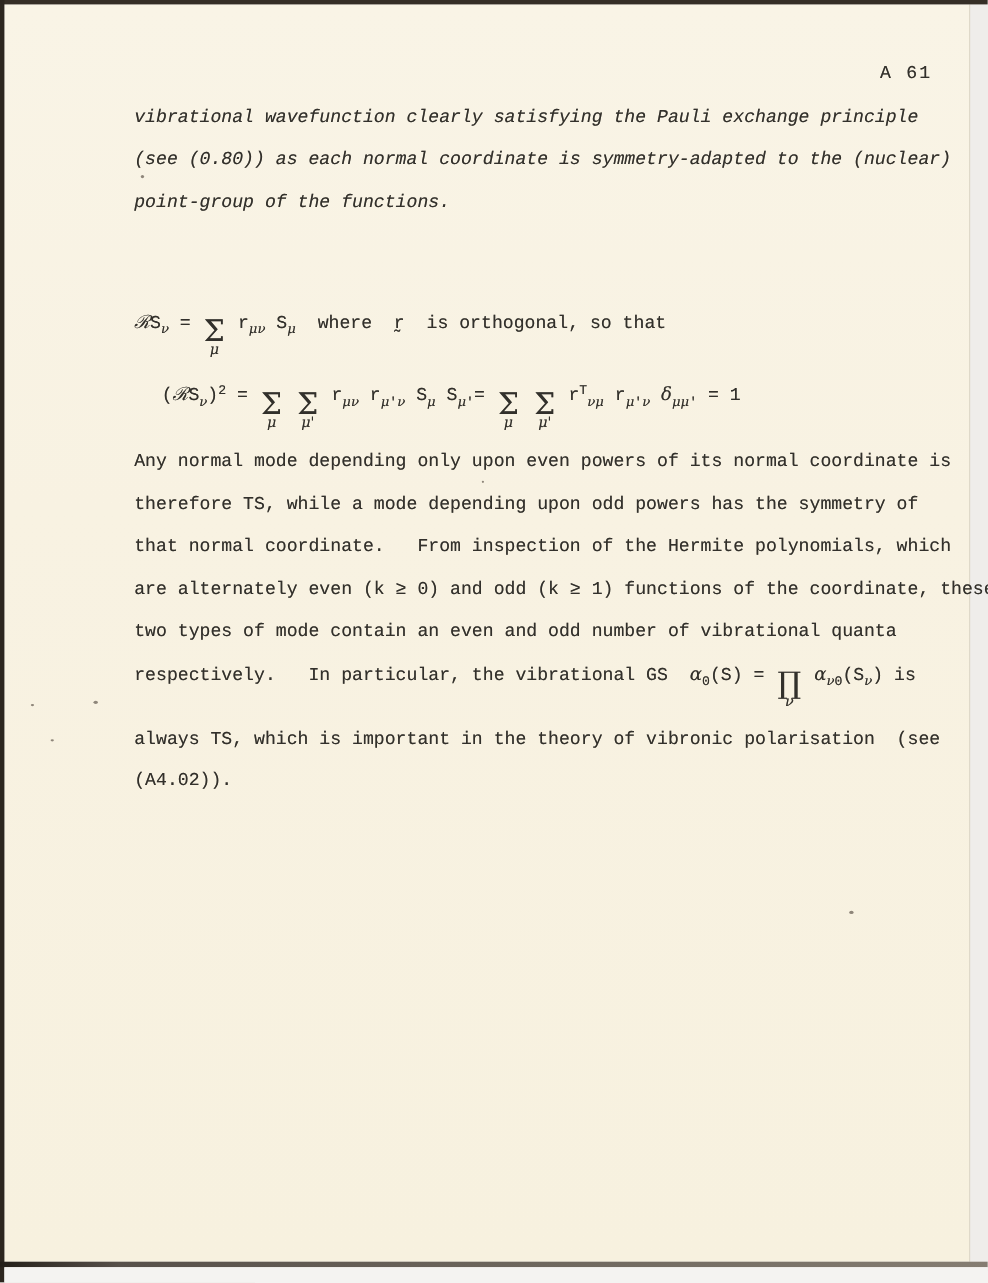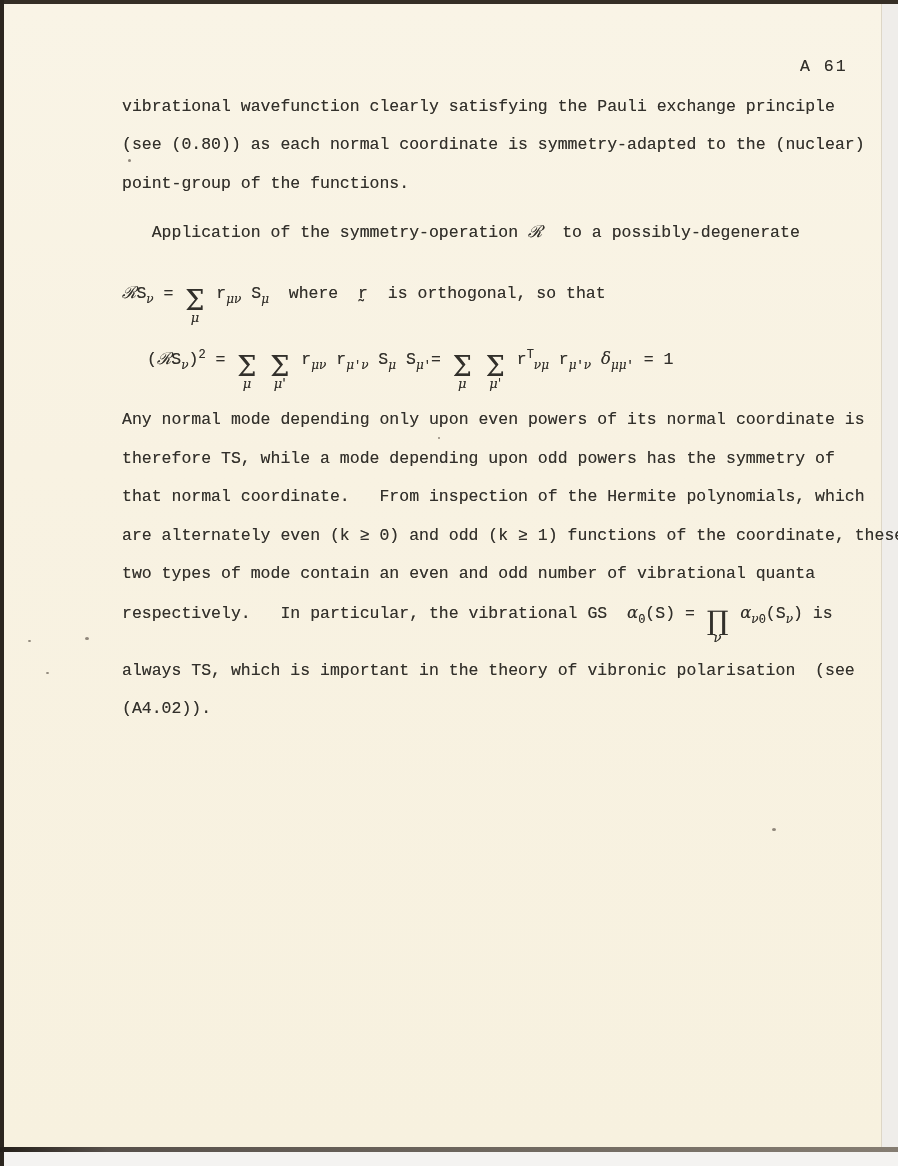--- a/index.html
+++ b/index.html
@@ -17,21 +17,21 @@
   .sheet{
     position:absolute;left:4px;top:4px;width:877px;height:1143px;
     background:linear-gradient(180deg,#f9f4e6 0%,#f8f2e2 40%,#f7f1df 100%);
     color:#32302b;font-size:16.5px;
     text-shadow:0 0 .6px rgba(45,42,36,.55);
     border-right:1px solid #ddd6c6;
   }
   .pagenum{position:absolute;left:796px;top:53px;letter-spacing:2px;}
   .para{position:absolute;left:118px;}
   .line{white-space:pre;line-height:20px;}
-  .p1{top:93px;} .p1 .line{margin-bottom:18.3px;}
+  .p1{top:93px;font-style:italic;} .p1 .line{margin-bottom:18.3px;}
   .p2{top:218px;} .p2 .line{margin-bottom:20px;}
   .p3{top:406px;} .p3 .line{margin-bottom:18.6px;}
   .fline{position:absolute;white-space:pre;line-height:22px;}
   .inline-eq{left:118px;top:278px;text-align:center;}
   .display-eq{left:143px;top:344px;}
   sub{font-size:12px;vertical-align:-5px;line-height:0;}
   sup{font-size:12px;vertical-align:6px;line-height:0;}
   .hw{font-family:"DejaVu Serif",serif;font-style:italic;}
   .sum{display:inline-flex;flex-direction:column;align-items:center;
     vertical-align:-12px;font-family:"DejaVu Serif",serif;font-style:italic;
@@ -48,21 +48,20 @@
 
     <div class="pagenum">A 61</div>
 
     <div class="para p1">
       <div class="line">vibrational wavefunction clearly satisfying the Pauli exchange principle</div>
       <div class="line">(see (0.80)) as each normal coordinate is symmetry-adapted to the (nuclear)</div>
       <div class="line">point-group of the functions.</div>
     </div>
 
     <div class="para p2">
-      <div class="line">   Application of the symmetry-operation <span class="hw">ℛ</span>  to a possibly-degenerate</div>
     </div>
 
     <div class="fline inline-eq"><span class="hw">ℛ</span>S<sub><span class="hw">ν</span></sub> = <span class="sum"><span class="op">Σ</span><span class="lim"><span class="hw">μ</span></span></span> r<sub><span class="hw">μ</span><span class="hw">ν</span></sub> S<sub><span class="hw">μ</span></sub>  where  r̰  is orthogonal, so that</div>
 
     <div class="fline display-eq">(<span class="hw">ℛ</span>S<sub><span class="hw">ν</span></sub>)<sup>2</sup> = <span class="sum"><span class="op">Σ</span><span class="lim"><span class="hw">μ</span></span></span> <span class="sum"><span class="op">Σ</span><span class="lim"><span class="hw">μ</span>'</span></span> r<sub><span class="hw">μ</span><span class="hw">ν</span></sub> r<sub><span class="hw">μ</span>'<span class="hw">ν</span></sub> S<sub><span class="hw">μ</span></sub> S<sub><span class="hw">μ</span>'</sub>= <span class="sum"><span class="op">Σ</span><span class="lim"><span class="hw">μ</span></span></span> <span class="sum"><span class="op">Σ</span><span class="lim"><span class="hw">μ</span>'</span></span> r<sup>T</sup><sub><span class="hw">ν</span><span class="hw">μ</span></sub> r<sub><span class="hw">μ</span>'<span class="hw">ν</span></sub> <span class="hw">δ</span><sub><span class="hw">μ</span><span class="hw">μ</span>'</sub> = 1</div>
 
     <div class="para p3">
       <div class="line">Any normal mode depending only upon even powers of its normal coordinate is</div>
       <div class="line">therefore TS, while a mode depending upon odd powers has the symmetry of</div>
       <div class="line">that normal coordinate.   From inspection of the Hermite polynomials, which</div>

